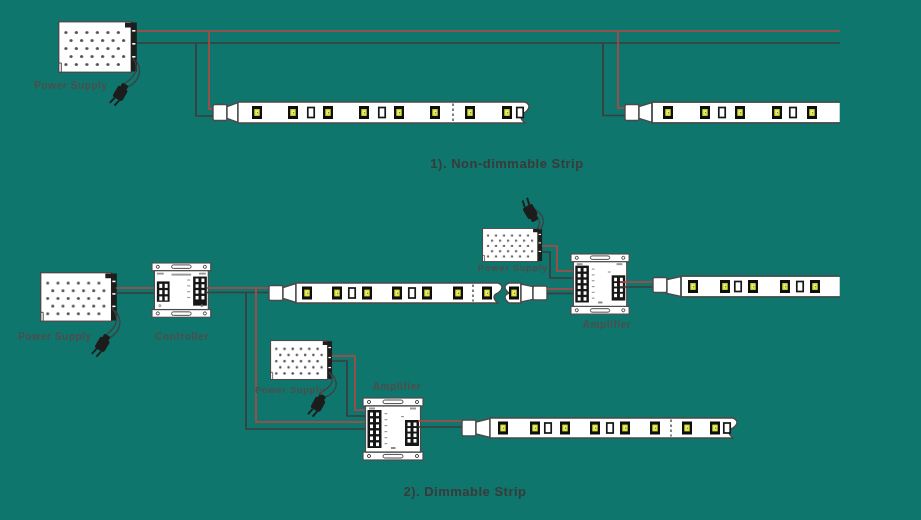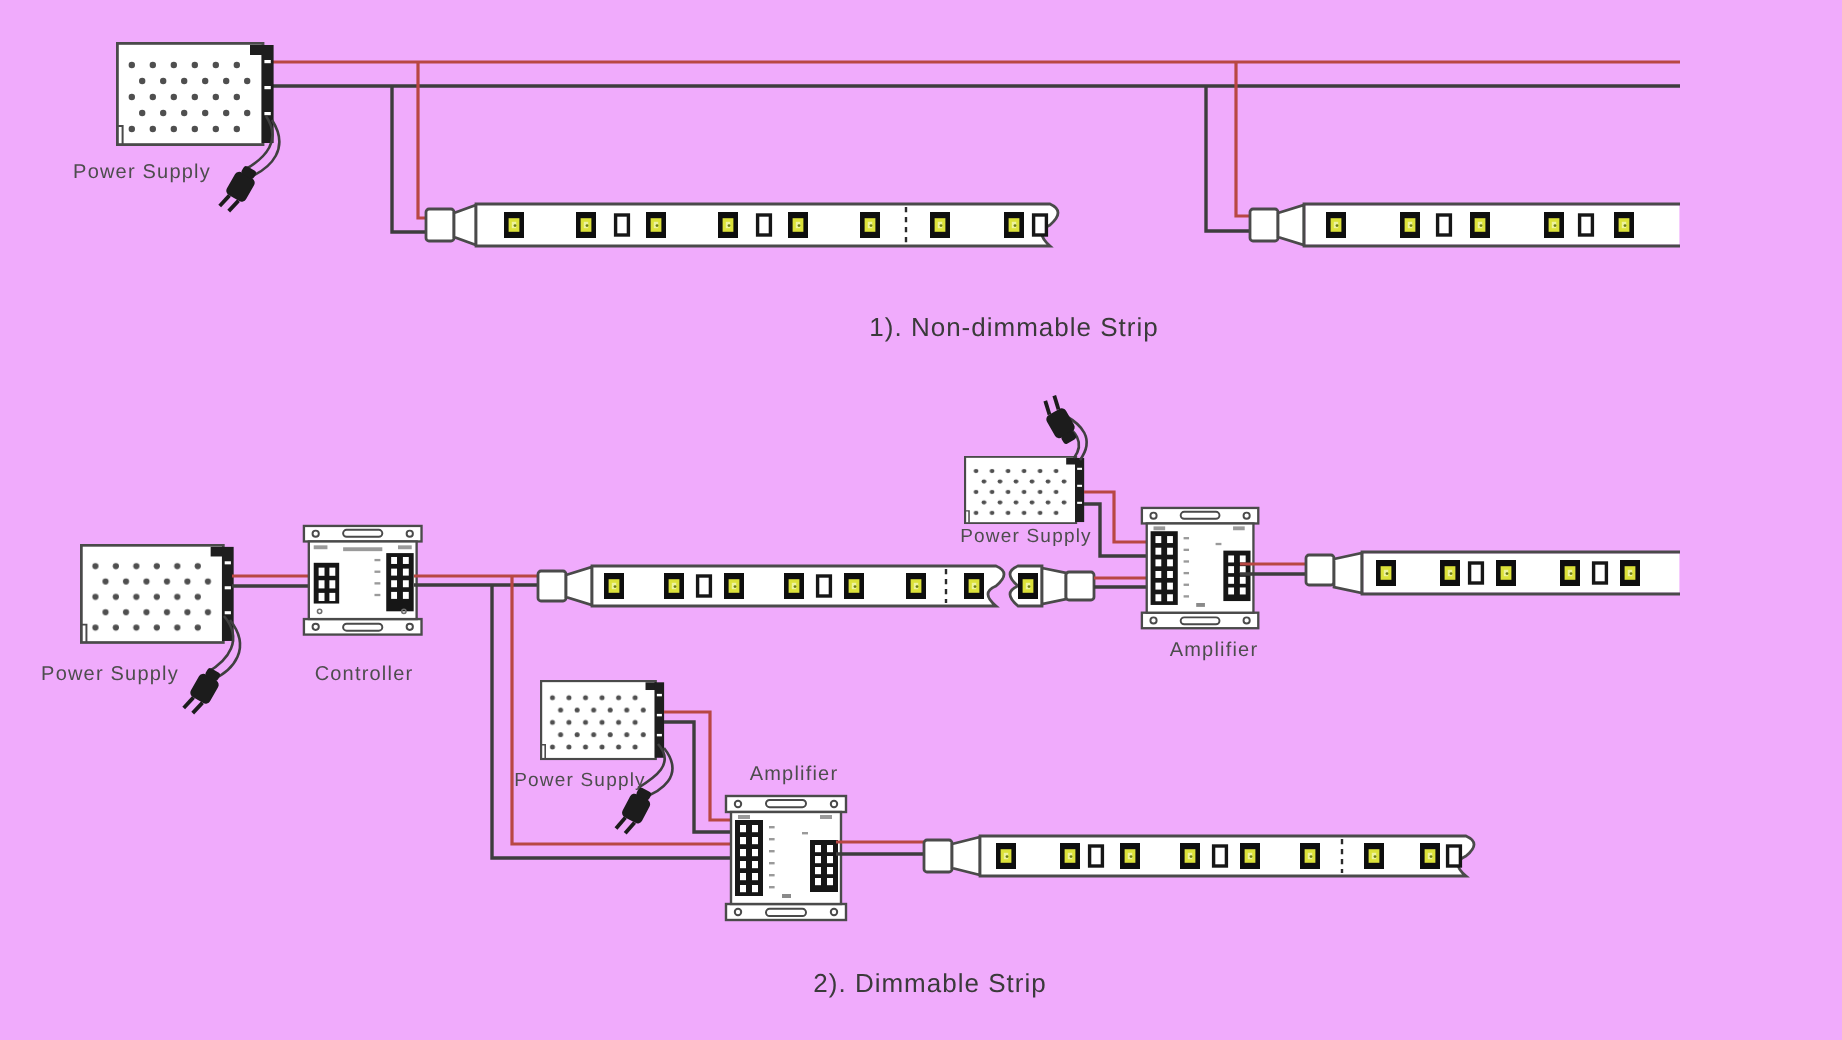--- a/index.html
+++ b/index.html
@@ -1,17 +1,17 @@
 <!DOCTYPE html>
 <html><head>
 <meta charset="utf-8">
 <style>
   html,body{margin:0;padding:0;background:#ffffff;}
-  .stage{position:relative;width:921px;height:520px;background:#f0abfc;overflow:hidden;
-         font-family:"Liberation Sans", sans-serif;}
+  .stage{position:relative;width:921px;height:520px;background:#0f766e;overflow:hidden;
+         font-family:"Liberation Sans", sans-serif;font-weight:bold;}
   svg{position:absolute;left:0;top:0;}
   .dev-label{font-family:"Liberation Sans", sans-serif;font-size:10px;fill:#4d4d4d;letter-spacing:0.6px;}
   .caption{font-family:"Liberation Sans", sans-serif;font-size:13px;fill:#3a3a3a;letter-spacing:0.5px;}
   .wr{stroke:#b84743;stroke-width:1.6;fill:none;}
   .wk{stroke:#3d3d3d;stroke-width:1.7;fill:none;}
   .cord{stroke:#3f3f3f;stroke-width:1.3;fill:none;}
   .strip{fill:#ffffff;stroke:#4a4a4a;stroke-width:1.4;}
   .stripopen{fill:none;stroke:#4a4a4a;stroke-width:1.4;}
   .cut{stroke:#2b2b2b;stroke-width:1.2;stroke-dasharray:2.6 2.4;fill:none;}
 </style>

